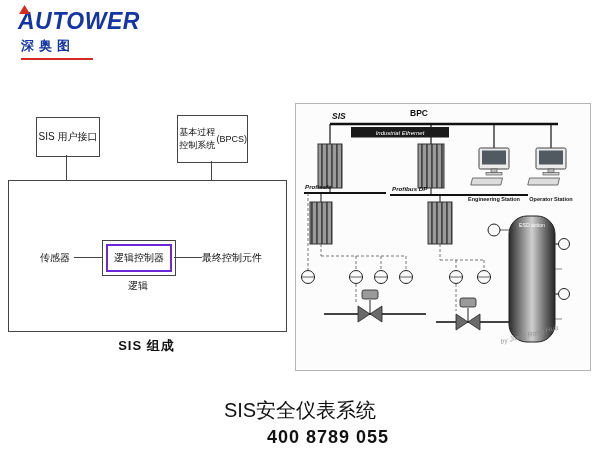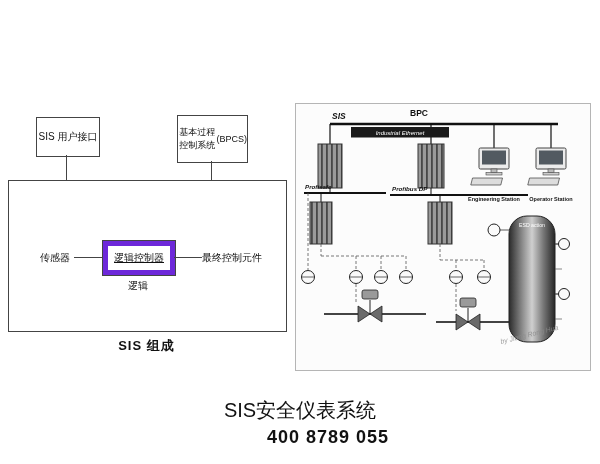--- a/index.html
+++ b/index.html
@@ -23,22 +23,22 @@
   .vline{position:absolute;width:1px;background:#444;}
   .hline{position:absolute;height:1px;background:#444;}
   .vline-user{left:66px;top:155px;height:25px;}
   .vline-bpcs{left:211px;top:161px;height:19px;}
   .outer-rect{position:absolute;left:8px;top:180px;width:277px;height:150px;border:1px solid #444;}
   .lbl{position:absolute;font-size:10px;white-space:nowrap;color:#111;}
   .lbl-sensor{left:40px;top:251px;}
   .hline-a{left:74px;top:257px;width:28px;}
   .ctrl-outer{position:absolute;left:102px;top:240px;width:72px;height:34px;border:1px solid #444;
               background:#fff;display:flex;align-items:center;justify-content:center;}
-  .ctrl-inner{border:5px solid #6d28d9;width:62px;height:24px;display:flex;align-items:center;
-              justify-content:center;font-size:10px;white-space:nowrap;text-decoration:underline;}
+  .ctrl-inner{border:2px solid #6d28d9;width:62px;height:24px;display:flex;align-items:center;
+              justify-content:center;font-size:10px;white-space:nowrap;}
   .hline-b{left:174px;top:257px;width:28px;}
   .lbl-final{left:202px;top:251px;}
   .lbl-logic{left:102px;top:279px;width:72px;text-align:center;}
   .caption{position:absolute;left:8px;top:337px;width:277px;text-align:center;font-size:13px;
            font-weight:bold;letter-spacing:1px;}
 
   
   .sysdiag{position:absolute;left:295px;top:103px;width:296px;height:268px;border:1px solid #b5b5b5;
            background:#fcfcfc;box-sizing:border-box;}
   .sysdiag svg{display:block;font-family:"Liberation Sans",sans-serif;}
@@ -46,20 +46,28 @@
   
   .footer-title{position:absolute;left:0;top:397px;width:600px;text-align:center;font-size:20px;color:#111;}
   .footer-phone{position:absolute;left:0;top:427px;width:600px;text-align:center;font-size:18px;
                 font-weight:bold;color:#111;letter-spacing:1px;padding-left:28px;}
 </style>
 </head>
 <body>
 
 <div class="canvas">
 
+  <div class="logo">
+    <div class="brand-wrap">
+      <span class="brand-accent"></span>
+      <span class="brand">AUTOWER</span>
+    </div>
+    <div class="logo-cn">深奥图</div>
+    <div class="logo-underline"></div>
+  </div>
 
   <div>
     <div class="box box-user">
       <span>SIS 用户</span>
       <span>接口</span>
     </div>
     <div class="box box-bpcs">
       <span>基本过程控制系统</span>
       <span>(BPCS)</span>
     </div>

